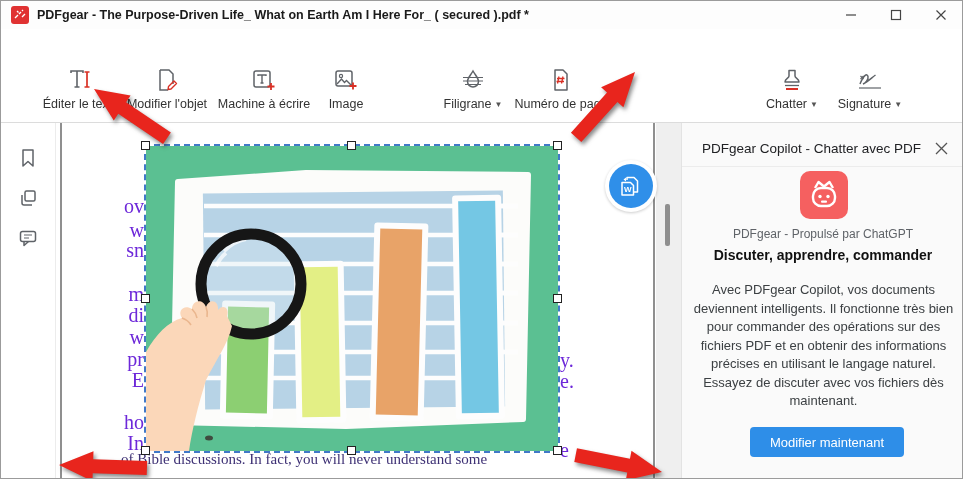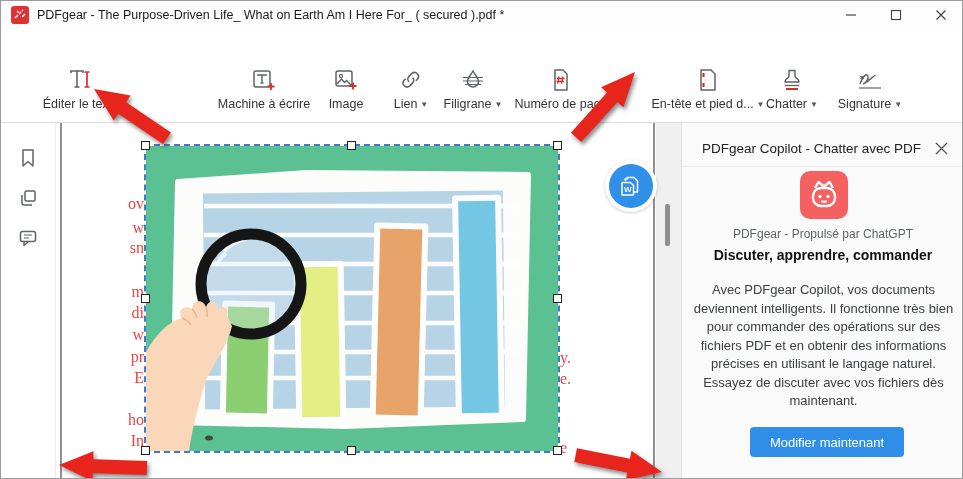--- a/index.html
+++ b/index.html
@@ -1,19 +1,19 @@
 <!DOCTYPE html>
 <html><head>
 <meta charset="utf-8">
 <style>
   html,body{margin:0;padding:0;background:#e9e9e9;}
   .stage{position:relative;width:963px;height:479px;background:#fff;border:1px solid #9b9b9b;
          box-sizing:border-box;overflow:hidden;font-family:"Liberation Sans",sans-serif;}
   
-  .titlebar{position:absolute;left:0;top:0;width:100%;height:28px;background:#fdfdfd;}
+  .titlebar{position:absolute;left:0;top:0;width:100%;height:28px;background:#fdfdfd;font-weight:bold;}
   .applogo{position:absolute;left:10px;top:5px;width:18px;height:18px;background:#e03232;border-radius:3px;}
   .apptitle{position:absolute;left:36px;top:7px;font-size:12.5px;color:#1a1a1a;white-space:nowrap;}
   .winctl{position:absolute;top:0;width:32px;height:28px;display:flex;align-items:center;justify-content:center;color:#444;}
   
   .menurow{position:absolute;left:0;top:28px;width:100%;height:32px;background:#fff;}
   .qat{position:absolute;top:34px;width:20px;height:20px;display:flex;align-items:center;justify-content:center;}
   .qdiv{position:absolute;left:129px;top:35px;width:1px;height:18px;background:#d9d9d9;}
   .mi{position:absolute;top:36px;height:20px;line-height:20px;font-size:13.5px;color:#262626;
       transform:translateX(-50%);white-space:nowrap;}
   .mi.active{color:#000;}
@@ -24,21 +24,21 @@
   .ti .ic{height:30px;display:flex;align-items:center;justify-content:center;}
   .ti .lb{margin-top:2px;font-size:12.5px;color:#333;white-space:nowrap;}
   .caret{font-size:8px;color:#555;margin-left:3px;vertical-align:1px;}
   
   .sidebar{position:absolute;left:0;top:122px;width:55px;height:357px;background:#fff;border-right:1px solid #ececec;box-sizing:border-box;}
   .sbi{position:absolute;left:17px;width:22px;height:22px;}
   .pageedge{position:absolute;top:122px;width:2px;height:357px;background:#8f8f8f;}
   .gutter{position:absolute;left:655px;top:122px;width:25px;height:357px;background:#efefef;}
   .thumb{position:absolute;left:664px;top:203px;width:5px;height:42px;background:#8f8f8f;border-radius:2px;}
   
-  .doc-frag{position:absolute;font-family:"Liberation Serif",serif;font-size:16px;color:#ef4444;white-space:nowrap;}
+  .doc-frag{position:absolute;font-family:"Liberation Serif",serif;font-size:20px;color:#6d28d9;white-space:nowrap;}
   .fragL{left:63px;width:80px;text-align:right;}
   .fragR{left:559px;}
   .bottomline{position:absolute;left:120px;top:450px;font-family:"Liberation Serif",serif;font-size:15px;color:#3e3175;white-space:nowrap;}
   
   .selimg{position:absolute;left:145px;top:145px;width:412px;height:305px;}
   .selborder{position:absolute;left:-2px;top:-2px;width:412px;height:305px;border:2px dashed #4179c8;}
   .handle{position:absolute;width:9px;height:9px;background:#fff;border:1px solid #222;box-sizing:border-box;}
   .badge{position:absolute;left:604px;top:159px;width:52px;height:52px;background:#fff;border-radius:50%;
          display:flex;align-items:center;justify-content:center;box-shadow:0 1px 3px rgba(0,0,0,.2);}
   .badge .inner{width:44px;height:44px;background:#2f8fe9;border-radius:50%;display:flex;align-items:center;justify-content:center;}
@@ -161,20 +161,30 @@
   <div class="ti" style="left:15px;">
     <div class="ic">
       <svg width="26" height="24" viewBox="0 0 26 24">
           <path d="M3 5 V3 h12 v2 M9 3 v16 M6.5 19 h5" fill="none" stroke="#5f6368" stroke-width="1.6"></path>
           <path d="M19 4 v15 M16.5 4 h5 M16.5 19 h5" fill="none" stroke="#d93025" stroke-width="1.7"></path>
         </svg>
     </div>
     <div class="lb">Éditer le texte</div>
   </div>
 
+  <div class="ti" style="left:101px;">
+    <div class="ic">
+      <svg width="24" height="24" viewBox="0 0 24 24">
+          <path d="M5 2 h9 l4 4 v10" fill="none" stroke="#5f6368" stroke-width="1.5"></path>
+          <path d="M5 2 v20 h8" fill="none" stroke="#5f6368" stroke-width="1.5"></path>
+          <path d="M13.5 18.5 l5.5-5.5 l2.5 2.5 l-5.5 5.5 l-3 .5 z" fill="none" stroke="#d93025" stroke-width="1.4" stroke-linejoin="round"></path>
+        </svg>
+    </div>
+    <div class="lb">Modifier l'objet</div>
+  </div>
 
   <div class="ti" style="left:198px;">
     <div class="ic">
       <svg width="24" height="24" viewBox="0 0 24 24">
           <rect x="2" y="3" width="16" height="16" rx="2" fill="none" stroke="#5f6368" stroke-width="1.5"></rect>
           <path d="M6 8 V7 h8 v1 M10 7 v8 M8.5 15 h3" fill="none" stroke="#5f6368" stroke-width="1.4"></path>
           <path d="M19 15 v7 M15.5 18.5 h7" stroke="#d93025" stroke-width="1.8" fill="none"></path>
         </svg>
     </div>
     <div class="lb">Machine à écrire</div>
@@ -185,29 +195,20 @@
       <svg width="24" height="24" viewBox="0 0 24 24">
           <rect x="2" y="3" width="16" height="15" rx="2" fill="none" stroke="#5f6368" stroke-width="1.5"></rect>
           <circle cx="7" cy="8" r="1.6" fill="none" stroke="#5f6368" stroke-width="1.2"></circle>
           <path d="M3 16 l4.5-5 l3 3.5 l2-2 l4.5 4.5" fill="none" stroke="#5f6368" stroke-width="1.4"></path>
           <path d="M19 14.5 v7 M15.5 18 h7" stroke="#d93025" stroke-width="1.8" fill="none"></path>
         </svg>
     </div>
     <div class="lb">Image</div>
   </div>
 
-  <div class="ti" style="left:345px;">
-    <div class="ic">
-      <svg width="24" height="24" viewBox="0 0 24 24">
-          <path d="M10 14 a4 4 0 0 1 0 -5.6 l3-3 a4 4 0 0 1 5.6 5.6 l-1.8 1.8" fill="none" stroke="#5f6368" stroke-width="1.6"></path>
-          <path d="M13.5 9.5 a4 4 0 0 1 0 5.6 l-3 3 a4 4 0 0 1 -5.6 -5.6 l1.8-1.8" fill="none" stroke="#5f6368" stroke-width="1.6"></path>
-        </svg>
-    </div>
-    <div class="lb"><span>Lien</span><span class="caret">▼</span></div>
-  </div>
 
   <div class="ti" style="left:407px;">
     <div class="ic">
       <svg width="26" height="24" viewBox="0 0 26 24">
           <path d="M13 3 C10.5 7.5 7.5 10 7.5 13.5 a5.5 5.5 0 0 0 11 0 C18.5 10 15.5 7.5 13 3 Z" fill="none" stroke="#5f6368" stroke-width="1.5"></path>
           <path d="M3 9.5 h20 M3 13 h20 M5 16.5 h16" stroke="#5f6368" stroke-width="1.2"></path>
         </svg>
     </div>
     <div class="lb"><span>Filigrane</span><span class="caret">▼</span></div>
   </div>
@@ -215,29 +216,20 @@
   <div class="ti" style="left:495px;">
     <div class="ic">
       <svg width="24" height="24" viewBox="0 0 24 24">
           <path d="M6 2 h8 l4 4 v16 h-12 z" fill="none" stroke="#5f6368" stroke-width="1.5" stroke-linejoin="round"></path>
           <path d="M10 8.5 l-1.5 7 M14 8.5 l-1.5 7 M8 10.5 h7.5 M7.5 13.5 h7.5" stroke="#d93025" stroke-width="1.3" fill="none"></path>
         </svg>
     </div>
     <div class="lb">Numéro de page</div>
   </div>
 
-  <div class="ti" style="left:637px;width:140px;">
-    <div class="ic">
-      <svg width="22" height="24" viewBox="0 0 22 24">
-          <path d="M4 2 h10 l4 4 v16 h-14 z" fill="none" stroke="#5f6368" stroke-width="1.5" stroke-linejoin="round"></path>
-          <path d="M6.5 5 v4 M6.5 15 v4" stroke="#d93025" stroke-width="2.2"></path>
-        </svg>
-    </div>
-    <div class="lb"><span>En-tête et pied d...</span><span class="caret">▼</span></div>
-  </div>
 
   <div class="ti" style="left:726px;">
     <div class="ic">
       <svg width="24" height="24" viewBox="0 0 24 24">
           <path d="M9 2.5 h6 v5.5 c0 2.5 4 2.5 4 6 H5 c0 -3.5 4 -3.5 4 -6 z" fill="none" stroke="#5f6368" stroke-width="1.5" stroke-linejoin="round"></path>
           <path d="M5 17.5 h14" stroke="#5f6368" stroke-width="1.3"></path>
           <path d="M6 21 h12" stroke="#d93025" stroke-width="2"></path>
         </svg>
     </div>
     <div class="lb"><span>Chatter</span><span class="caret">▼</span></div>
@@ -286,20 +278,21 @@
   <span class="doc-frag fragL" style="top:282px;">m</span>
   <span class="doc-frag fragL" style="top:303px;">di</span>
   <span class="doc-frag fragL" style="top:325px;">w</span>
   <span class="doc-frag fragL" style="top:347px;">pr</span>
   <span class="doc-frag fragL" style="top:368px;">E</span>
   <span class="doc-frag fragL" style="top:410px;">ho</span>
   <span class="doc-frag fragL" style="top:431px;">In</span>
   <span class="doc-frag fragR" style="top:348px;">y.</span>
   <span class="doc-frag fragR" style="top:369px;">e.</span>
   <span class="doc-frag fragR" style="top:438px;">e</span>
+  <div class="bottomline">of Bible discussions. In fact, you will never understand some</div>
 
   <div class="selimg">
     <svg width="412" height="305" viewBox="0 0 412 305">
       <rect width="412" height="305" fill="#5ec294"></rect>
       <rect width="412" height="305" fill="#4eb486" opacity="0.12"></rect>
 
       <path d="M32 36 L160 27 L382 29 L377 273 L200 280 L27 276 Z" fill="#fcfcfa" stroke="#fcfcfa" stroke-width="6" stroke-linejoin="round"></path>
 
       <rect x="58" y="46" width="300" height="216" fill="#b7d3e6" transform="rotate(-0.6 208 154)"></rect>
 

